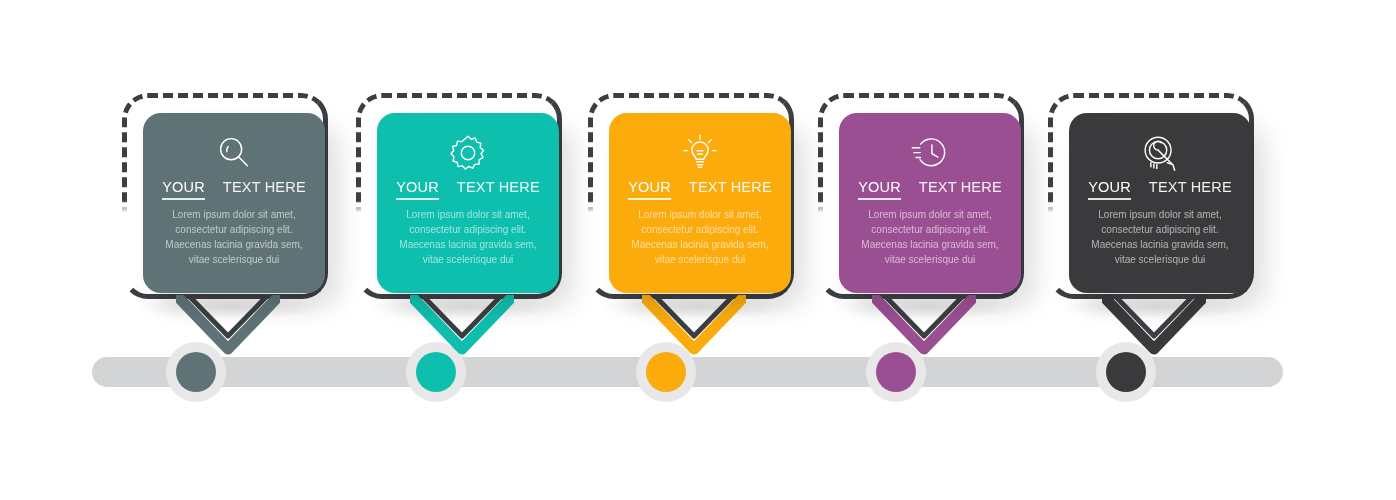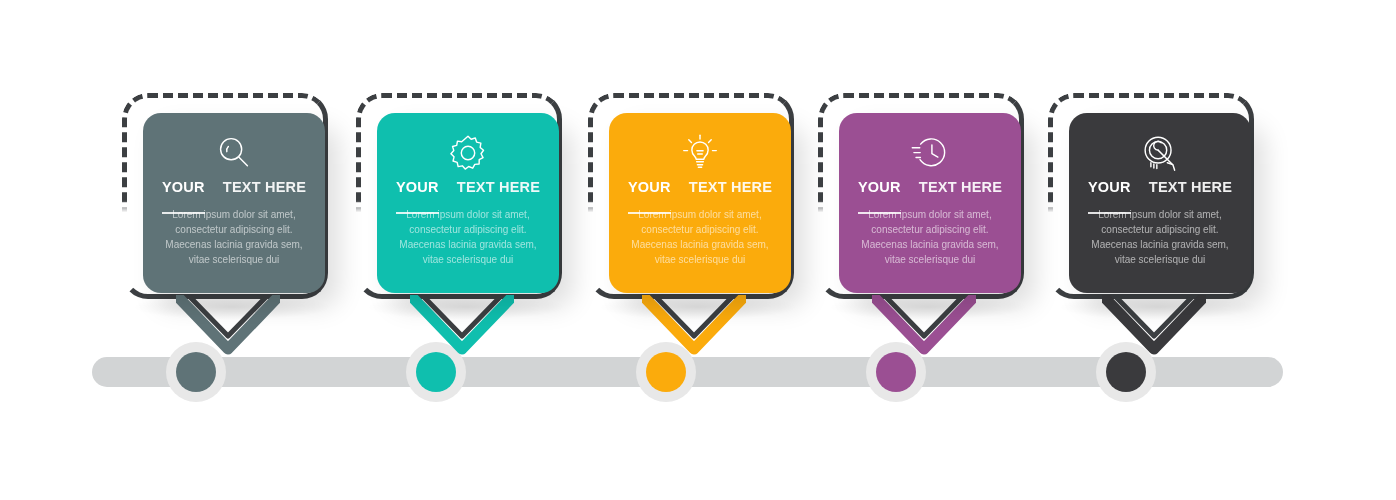--- a/index.html
+++ b/index.html
@@ -70,22 +70,22 @@
 
   .icon{width:46px;height:46px;display:block;}
   .icon svg{width:46px;height:46px;display:block;}
 
   .title{
     margin-top:4px;
     font-size:14.5px;letter-spacing:.2px;
     color:#ffffff;white-space:nowrap;
     line-height:1;
   }
-  .title .b{font-weight:bold;border-bottom:2px solid rgba(255,255,255,.85);padding-bottom:17px;}
-  .title .n{font-weight:700;color:rgba(255,255,255,.92);margin-left:14px;}
+  .title .b{font-weight:normal;border-bottom:2px solid rgba(255,255,255,.85);padding-bottom:3px;}
+  .title .n{font-weight:400;color:rgba(255,255,255,.92);margin-left:14px;}
 
   .body{
     margin-top:12px;
     width:160px;
     text-align:center;
     font-size:10px;
     line-height:1.52;
     color:rgba(255,255,255,.60);
   }
 

